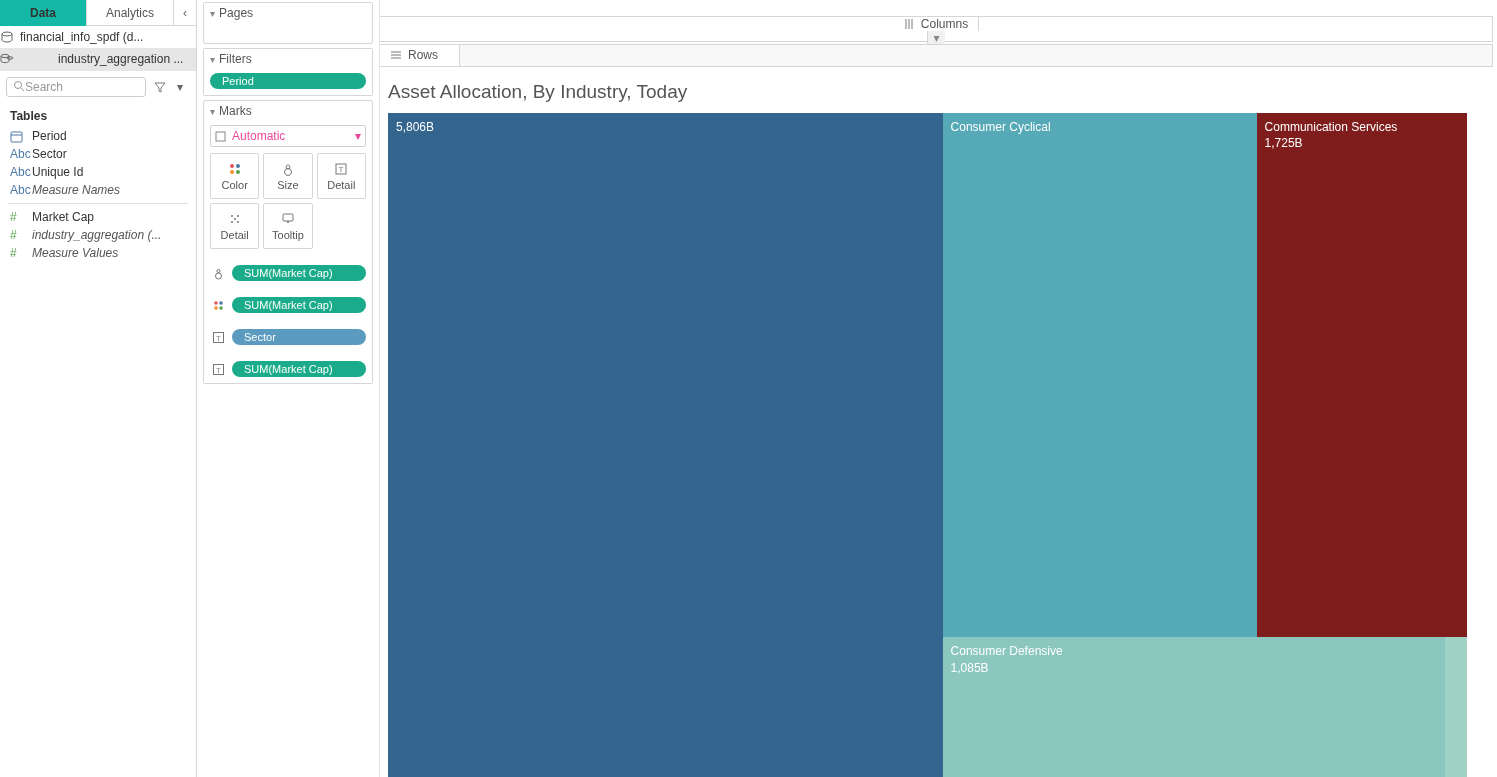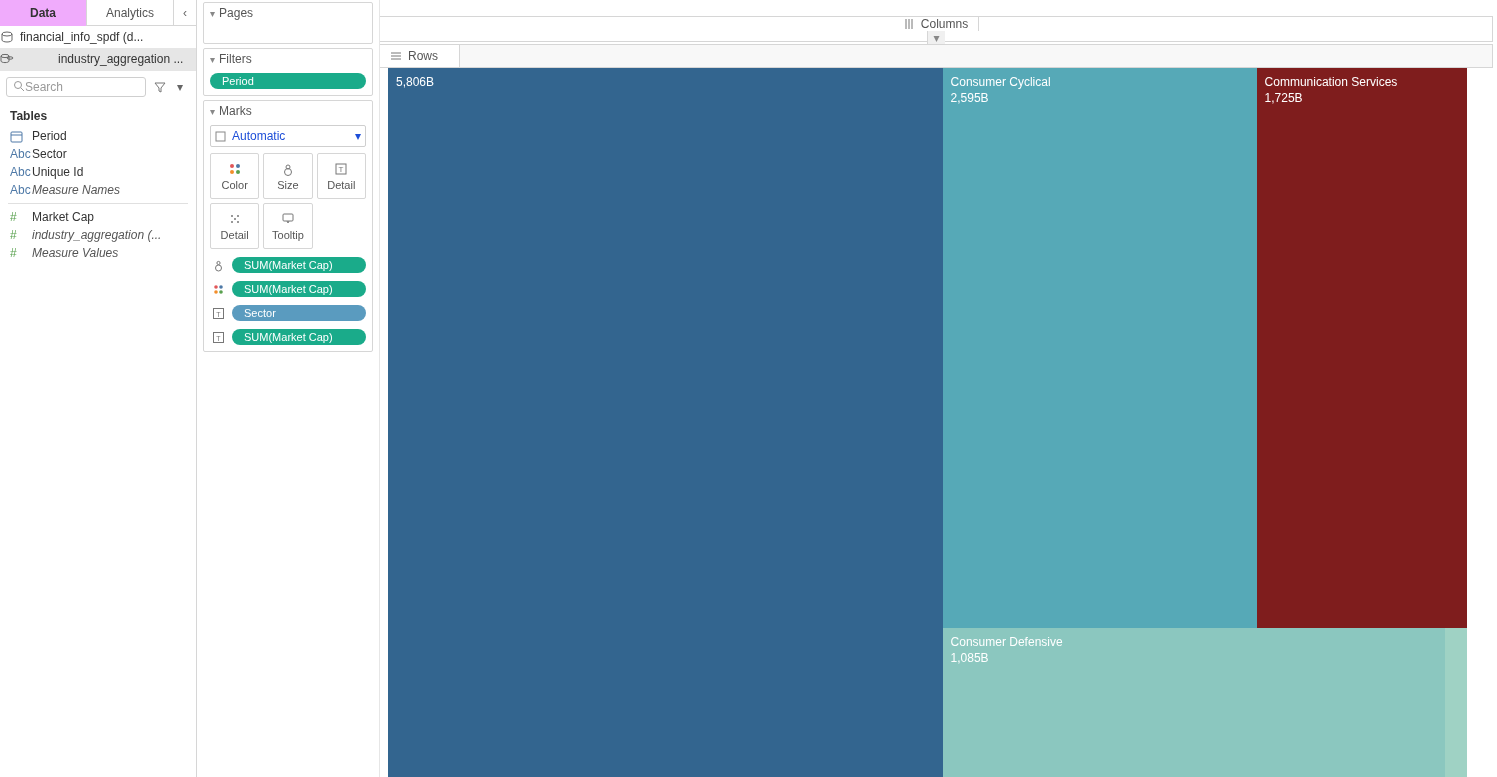--- a/index.html
+++ b/index.html
@@ -33,21 +33,21 @@
     line-height: 26px;
     border-right: 1px solid #d6d6d6;
     cursor: pointer;
     font-size: 12px;
     color: #555;
     position: relative;
   }
   .dp-tab.active {
     font-weight: 700;
     color: #333;
-    background: #f0abfc;
+    background: #14b8a6;
   }
   .dp-collapse {
     width: 22px;
     text-align: center;
     line-height: 26px;
     cursor: pointer;
     color: #666;
   }
   .ds-list { border-bottom: 1px solid #e5e5e5; }
   .ds-item {
@@ -154,34 +154,34 @@
     border-radius:10px;
     padding:2px 12px;
     font-size:11px;
     white-space:nowrap;
     max-width:100%;
     overflow:hidden;
   }
   .pill.blue { background:#5a9bbf; }
   .pill-row {
     display:flex; align-items:center; gap:6px;
-    margin-top:8px;
+    margin-top:16px;
   }
   .pill-row .pill-icon {
     width:16px; display:flex; align-items:center; justify-content:center;
     color:#666;
   }
   .pill-row .pill { flex:1; }
   .marks-select {
     width:100%;
     border:1px solid #cfcfcf;
     border-radius:2px;
     padding:3px 4px;
     font-size:12px;
-    color:#1d4ed8;
+    color:#ec4899;
     background:#fff;
     display:flex; align-items:center; gap:6px;
     justify-content:space-between;
   }
   .marks-grid {
     display:grid;
     grid-template-columns: repeat(3, 1fr);
     gap:4px;
     margin-top:6px;
   }
@@ -481,28 +481,28 @@
             <line x1="1" y1="3" x2="11" y2="3" stroke="#777"></line>
             <line x1="1" y1="6" x2="11" y2="6" stroke="#777"></line>
             <line x1="1" y1="9" x2="11" y2="9" stroke="#777"></line>
           </svg>
       </span>
       <span>Rows</span>
     </div>
     <div class="shelf-drop"></div>
   </div>
 
+  <div class="viz-title">Asset Allocation, By Industry, Today</div>
 
   <div class="treemap" id="treemap">
       <div class="tm-cell" style="left: 0%; top: 0%; width: 51.4%; height: 100%; background: rgb(51, 101, 143);">
         <span class="tm-val">5,806B</span>
       </div>
       <div class="tm-cell" style="left: 51.4%; top: 0%; width: 29.1%; height: 79%; background: rgb(86, 169, 183);">
         <span class="tm-name">Consumer Cyclical</span>
-        <span class="tm-val">2,595B</span>
       </div>
       <div class="tm-cell" style="left: 80.5%; top: 0%; width: 19.5%; height: 79%; background: #7f1d1d;">
         <span class="tm-name">Communication Services</span>
         <span class="tm-val">1,725B</span>
       </div>
       <div class="tm-cell" style="left: 51.4%; top: 79%; width: 46.6%; height: 21%; background: rgb(139, 199, 191);">
         <span class="tm-name">Consumer Defensive</span>
         <span class="tm-val">1,085B</span>
       </div>
       <div class="tm-cell" style="left: 98%; top: 79%; width: 2%; height: 21%; background: rgb(159, 210, 196);"></div>

